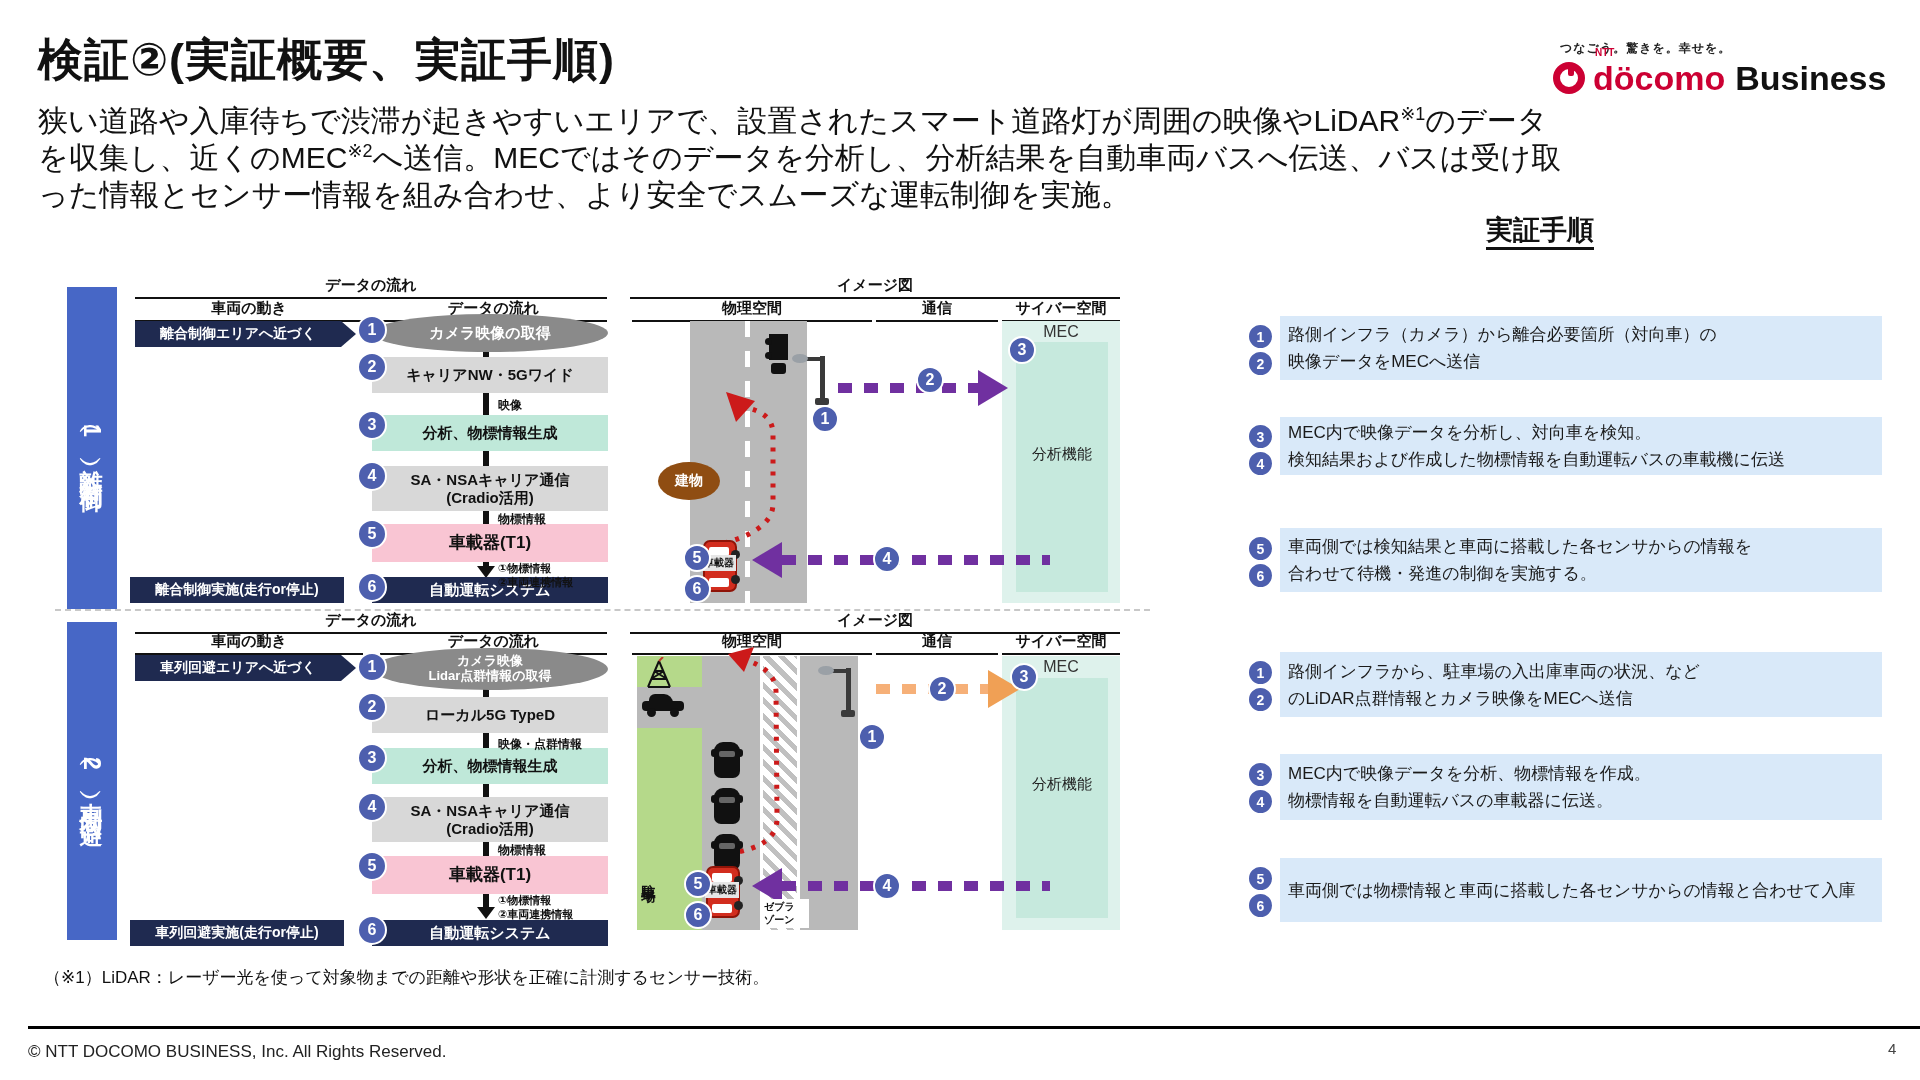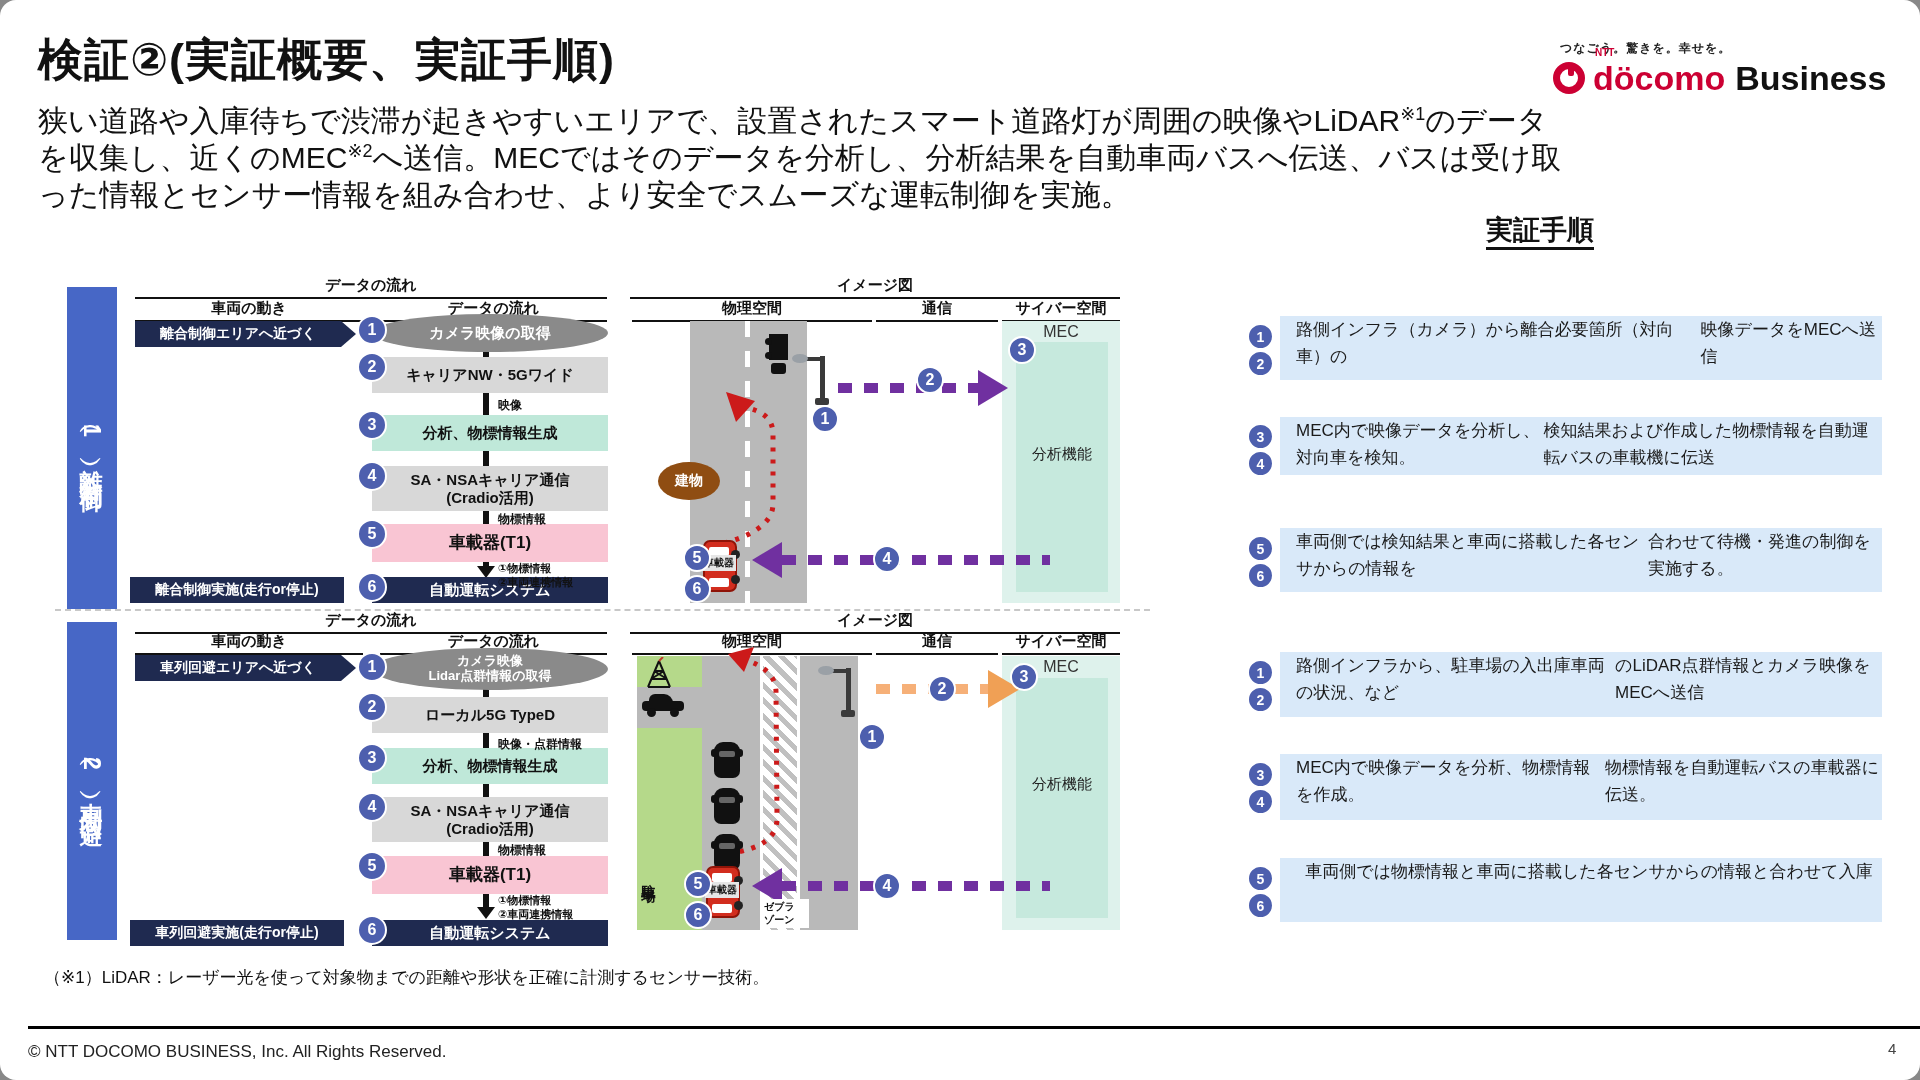--- a/index.html
+++ b/index.html
@@ -1,17 +1,17 @@
 <!DOCTYPE html>
 <html><head>
 <meta charset="utf-8">
 <style>
   html,body{margin:0;padding:0;background:#888;}
   #slide{position:relative;width:1920px;height:1080px;background:#fff;overflow:hidden;
-         font-family:"Liberation Sans","DejaVu Sans",sans-serif;color:#111;border-radius:16px;}
+         font-family:"Liberation Sans","DejaVu Sans",sans-serif;color:#111;}
   .abs{position:absolute;}
   
   .hl{position:absolute;text-align:center;font-weight:bold;font-size:15px;border-bottom:2px solid #111;padding-bottom:2px;}
   
   .c{position:absolute;width:30px;height:30px;border-radius:50%;background:#4d5fae;color:#fff;
      font-weight:bold;font-size:16px;display:flex;align-items:center;justify-content:center;
      border:2px solid #fff;box-sizing:border-box;z-index:6;}
   .c.sm{width:27px;height:27px;font-size:14px;}
   
   .fbox{position:absolute;left:372px;width:236px;display:flex;flex-direction:column;align-items:center;
@@ -69,22 +69,22 @@
   
   .carside{position:absolute;width:42px;height:22px;z-index:4;}
   .carside .body{position:absolute;left:0;top:7px;width:42px;height:10px;background:#111;border-radius:4px;}
   .carside .roof{position:absolute;left:7px;top:0;width:24px;height:10px;background:#111;border-radius:6px 9px 0 0;}
   .carside .w{position:absolute;top:14px;width:9px;height:9px;background:#111;border-radius:50%;}
   
   .cartop{position:absolute;width:26px;height:36px;background:#111;border-radius:9px 9px 7px 7px;z-index:4;}
   .cartop::before{content:'';position:absolute;left:-3px;top:7px;width:32px;height:8px;background:#111;border-radius:3px;}
   .cartop::after{content:'';position:absolute;left:5px;top:9px;width:16px;height:6px;background:#666;border-radius:2px;}
   
-  .proc{position:absolute;left:1280px;width:602px;background:#d9e9f9;display:flex;flex-direction:row;
-        justify-content:center;padding-left:16px;box-sizing:border-box;font-size:17px;line-height:27px;color:#1a1a1a;}
+  .proc{position:absolute;left:1280px;width:602px;background:#d9e9f9;display:flex;flex-direction:column;
+        justify-content:center;padding-left:8px;box-sizing:border-box;font-size:17px;line-height:27px;color:#1a1a1a;}
   .sep{position:absolute;border-top:2px dashed #c8c8c8;}
   .footline{position:absolute;background:#000;}
   .vtext{writing-mode:vertical-rl;}
   sup{font-size:18px;}
 </style>
 </head>
 <body>
 
 <div id="slide">
 

